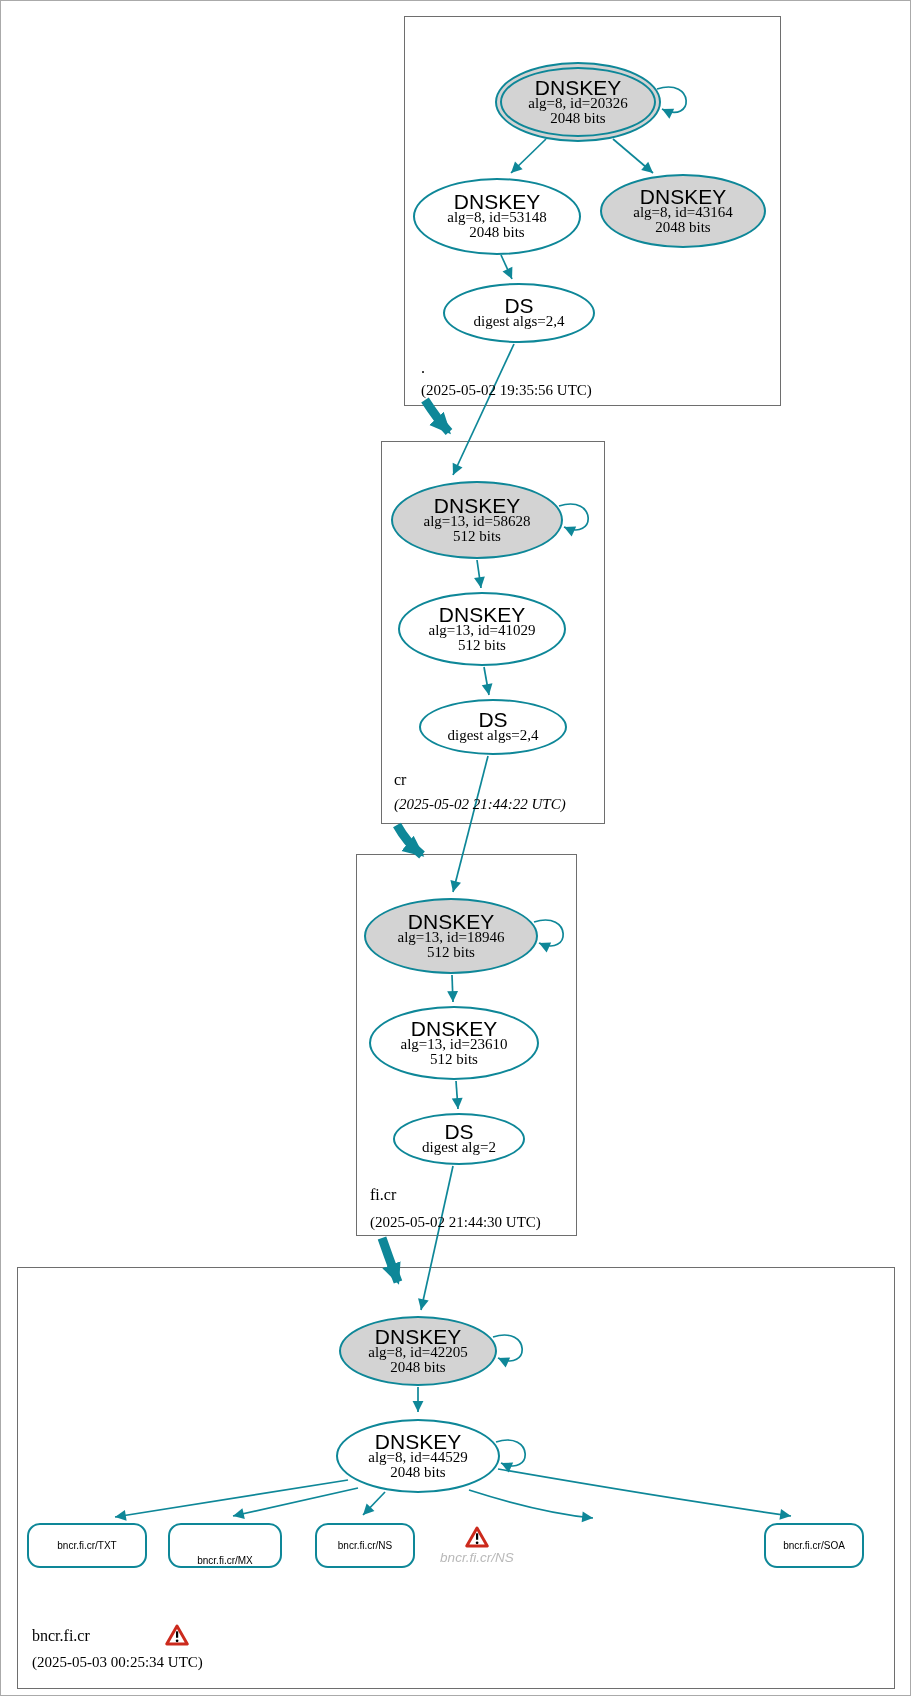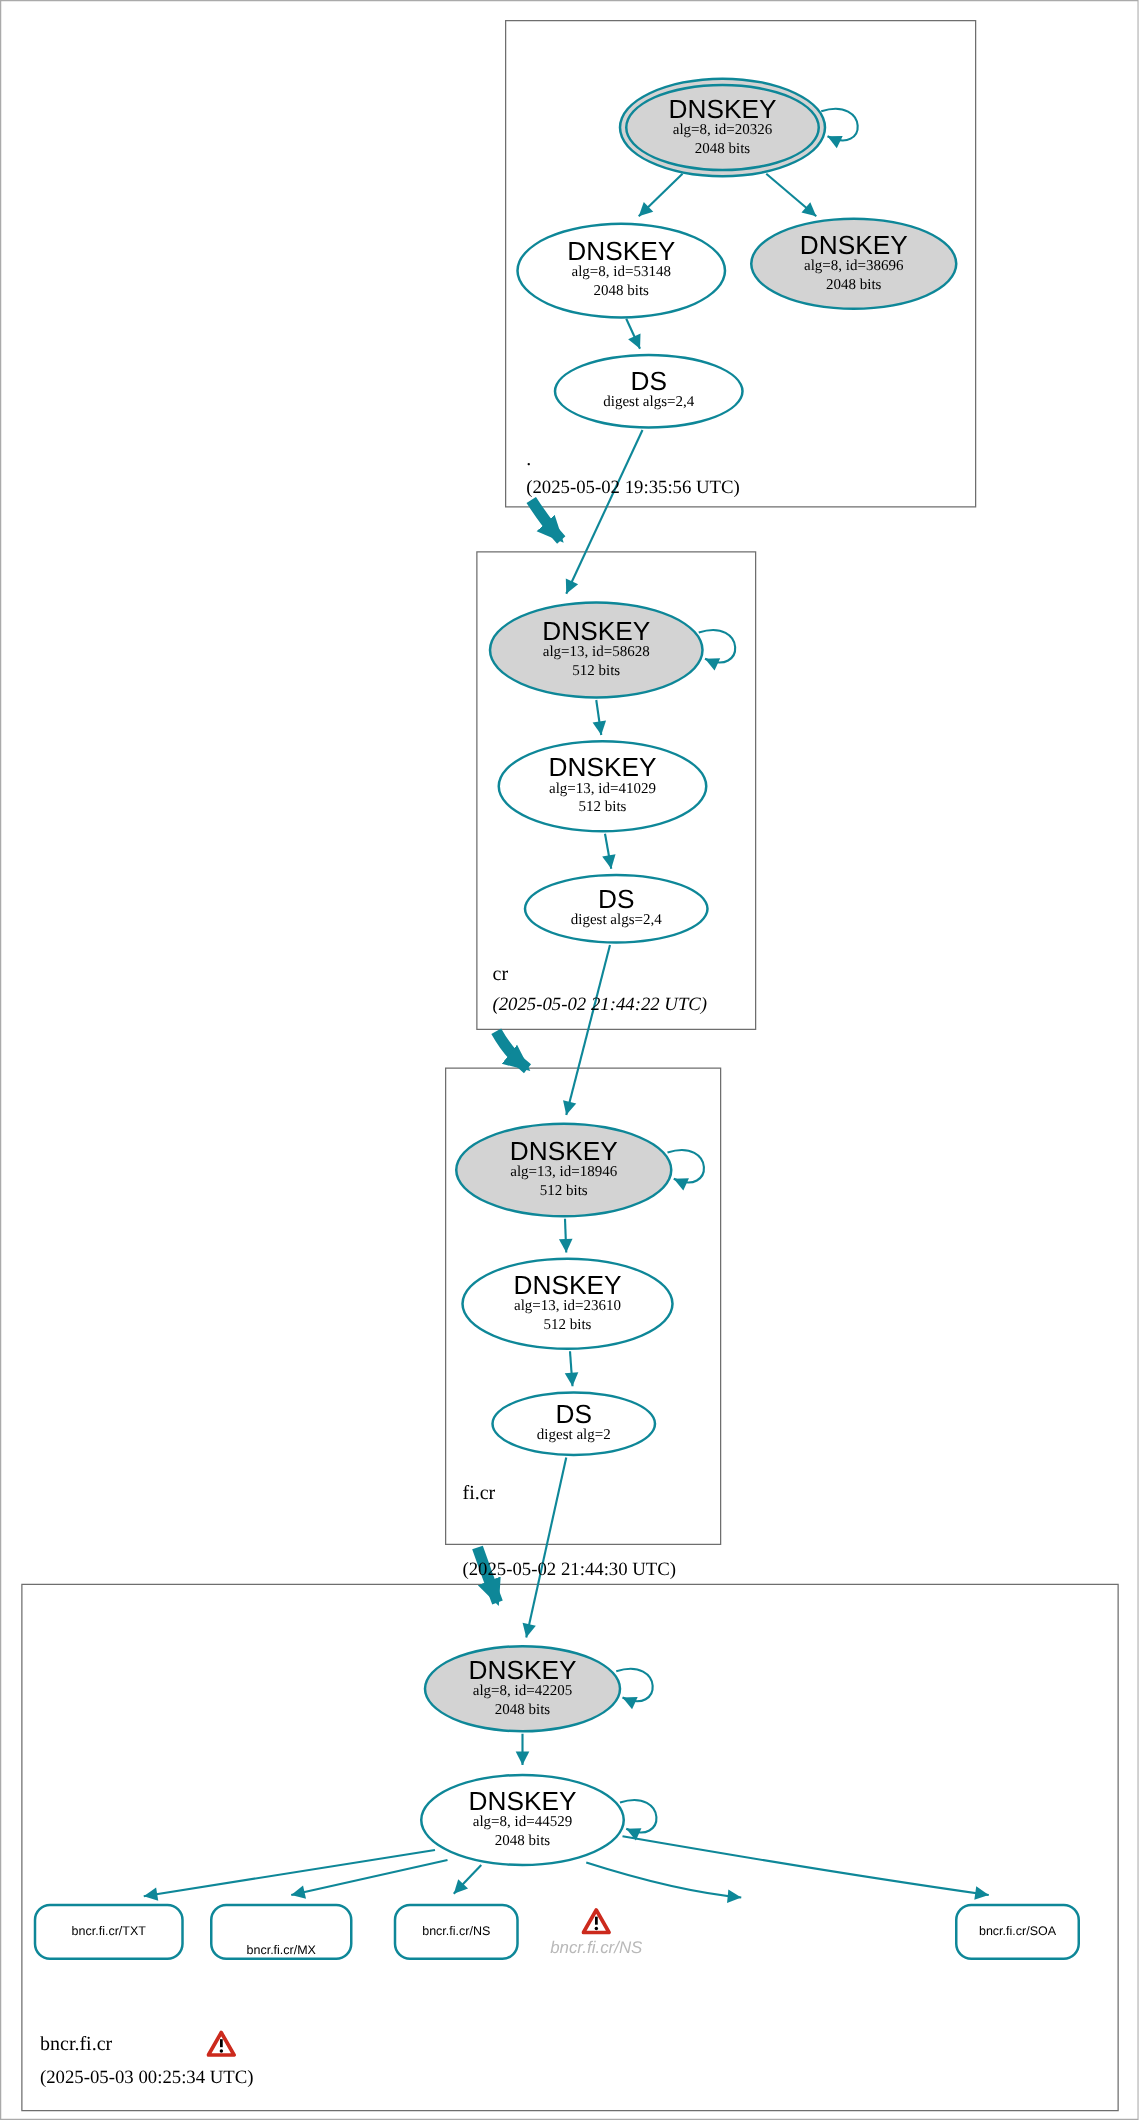--- a/index.html
+++ b/index.html
@@ -13,21 +13,21 @@
   .node{
     position:absolute;z-index:3;box-sizing:border-box;
     display:flex;flex-direction:column;align-items:center;justify-content:center;
     border:2px solid #0e8798;border-radius:50%;background:#ffffff;text-align:center;
   }
   .node.gray{background:#d3d3d3;border-width:2.5px;}
   .node.double::before{
     content:"";position:absolute;inset:3px;border:2px solid #0e8798;border-radius:50%;
   }
   .node .t1{font-family:"Liberation Sans",sans-serif;font-size:21px;line-height:17px;color:#000;}
-  .node .t2{font-family:"Liberation Serif",serif;font-size:12px;line-height:15px;color:#000;}
+  .node .t2{font-family:"Liberation Serif",serif;font-size:15px;line-height:15px;color:#000;}
   .rrset{
     position:absolute;z-index:3;box-sizing:border-box;height:45px;
     border:2.5px solid #0e8798;border-radius:13px;background:#fff;
     display:flex;align-items:center;justify-content:center;
     font-family:"Liberation Sans",sans-serif;font-size:10px;color:#000;
   }
   .zone-label{position:absolute;z-index:4;font-size:16px;line-height:19px;}
   .zone-ts{position:absolute;z-index:4;font-size:15px;line-height:18px;}
   .warn{position:absolute;z-index:4;}
   .ghost-label{
@@ -94,21 +94,21 @@
     <div class="t2">alg=8, id=20326</div>
     <div class="t2">2048 bits</div>
   </div>
   <div class="node" style="left:412px;top:177px;width:168px;height:77px;">
     <div class="t1">DNSKEY</div>
     <div class="t2">alg=8, id=53148</div>
     <div class="t2">2048 bits</div>
   </div>
   <div class="node gray" style="left:599px;top:173px;width:166px;height:74px;">
     <div class="t1">DNSKEY</div>
-    <div class="t2">alg=8, id=38696</div>
+    <div class="t2">alg=8, id=43164</div>
     <div class="t2">2048 bits</div>
   </div>
   <div class="node" style="left:442px;top:282px;width:152px;height:60px;">
     <div class="t1">DS</div>
     <div class="t2">digest algs=2,4</div>
   </div>
   <div class="zone-label" style="left:420px;top:357px;">.</div>
   <div class="zone-ts" style="left:420px;top:380px;">(2025-05-02 19:35:56 UTC)</div>
 
   <div class="node gray" style="left:390px;top:480px;width:172px;height:78px;">
@@ -136,21 +136,21 @@
   <div class="node" style="left:368px;top:1005px;width:170px;height:74px;">
     <div class="t1">DNSKEY</div>
     <div class="t2">alg=13, id=23610</div>
     <div class="t2">512 bits</div>
   </div>
   <div class="node" style="left:392px;top:1112px;width:132px;height:52px;">
     <div class="t1">DS</div>
     <div class="t2">digest alg=2</div>
   </div>
   <div class="zone-label" style="left:369px;top:1184px;">fi.cr</div>
-  <div class="zone-ts" style="left:369px;top:1246px;text-align:right;">(2025-05-02 21:44:30 UTC)</div>
+  <div class="zone-ts" style="left:369px;top:1212px;text-align:right;">(2025-05-02 21:44:30 UTC)</div>
 
   <div class="node gray" style="left:338px;top:1315px;width:158px;height:70px;">
     <div class="t1">DNSKEY</div>
     <div class="t2">alg=8, id=42205</div>
     <div class="t2">2048 bits</div>
   </div>
   <div class="node" style="left:335px;top:1418px;width:164px;height:74px;">
     <div class="t1">DNSKEY</div>
     <div class="t2">alg=8, id=44529</div>
     <div class="t2">2048 bits</div>

